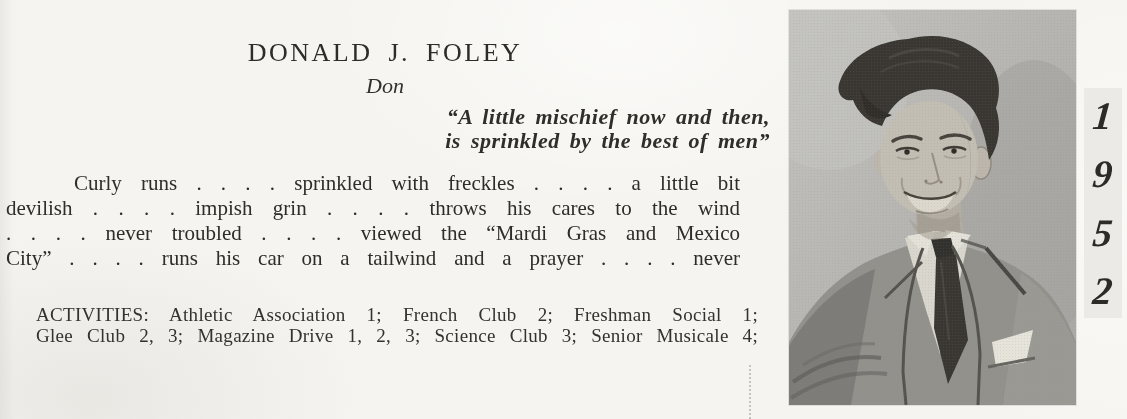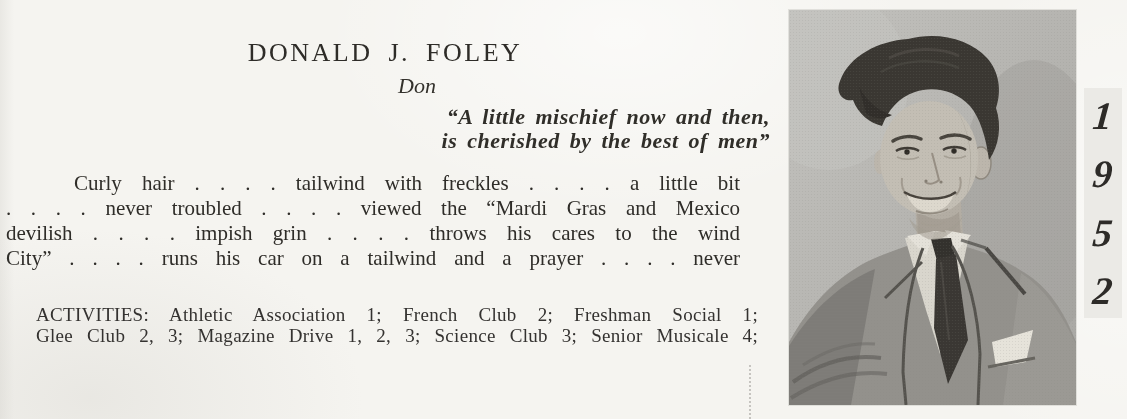--- a/index.html
+++ b/index.html
@@ -21,21 +21,21 @@
   }
   
   .entry{position:absolute;left:0;top:0;width:770px;height:419px;}
   .name{
     position:absolute;top:38px;left:0;width:770px;margin:0;
     text-align:center;font-size:26px;font-weight:500;
     letter-spacing:2.5px;word-spacing:7px;color:#2e2c28;
   }
   .nickname{
     position:absolute;top:73px;left:0;width:770px;
-    text-align:center;font-style:italic;font-size:22px;color:#33312c;padding-left:32px;
+    text-align:center;font-style:italic;font-size:22px;color:#33312c;
   }
   .quote{
     position:absolute;top:105px;left:0;width:770px;
     text-align:right;font-style:italic;font-weight:700;
     font-size:22px;line-height:24px;letter-spacing:.5px;word-spacing:4px;
     color:#302e29;
   }
   .bio{
     position:absolute;top:171px;left:6px;width:734px;
     font-size:21px;line-height:25px;color:#2f2d29;
@@ -77,26 +77,26 @@
 </head>
 <body>
 
 <div class="page">
 
   <section class="entry">
     <h1 class="name">DONALD J. FOLEY</h1>
     <div class="nickname">Don</div>
     <div class="quote">
       <div>“A little mischief now and then,</div>
-      <div>is cherished by the best of men”</div>
+      <div>is sprinkled by the best of men”</div>
     </div>
     <div class="bio">
-      <div class="line first">Curly hair . . . . tailwind with freckles . . . . a little bit</div>
+      <div class="line first">Curly runs . . . . sprinkled with freckles . . . . a little bit</div>
+      <div class="line">devilish . . . . impish grin . . . . throws his cares to the wind</div>
       <div class="line">. . . . never troubled . . . . viewed the “Mardi Gras and Mexico</div>
-      <div class="line">devilish . . . . impish grin . . . . throws his cares to the wind</div>
       <div class="line">City” . . . . runs his car on a tailwind and a prayer . . . . never</div>
     </div>
     <div class="activities">
       <div class="line">ACTIVITIES: Athletic Association 1; French Club 2; Freshman Social 1;</div>
       <div class="line">Glee Club 2, 3; Magazine Drive 1, 2, 3; Science Club 3; Senior Musicale 4;</div>
     </div>
   </section>
 
   <figure class="photo">
     <svg viewBox="0 0 287 395" preserveAspectRatio="none" role="img">

